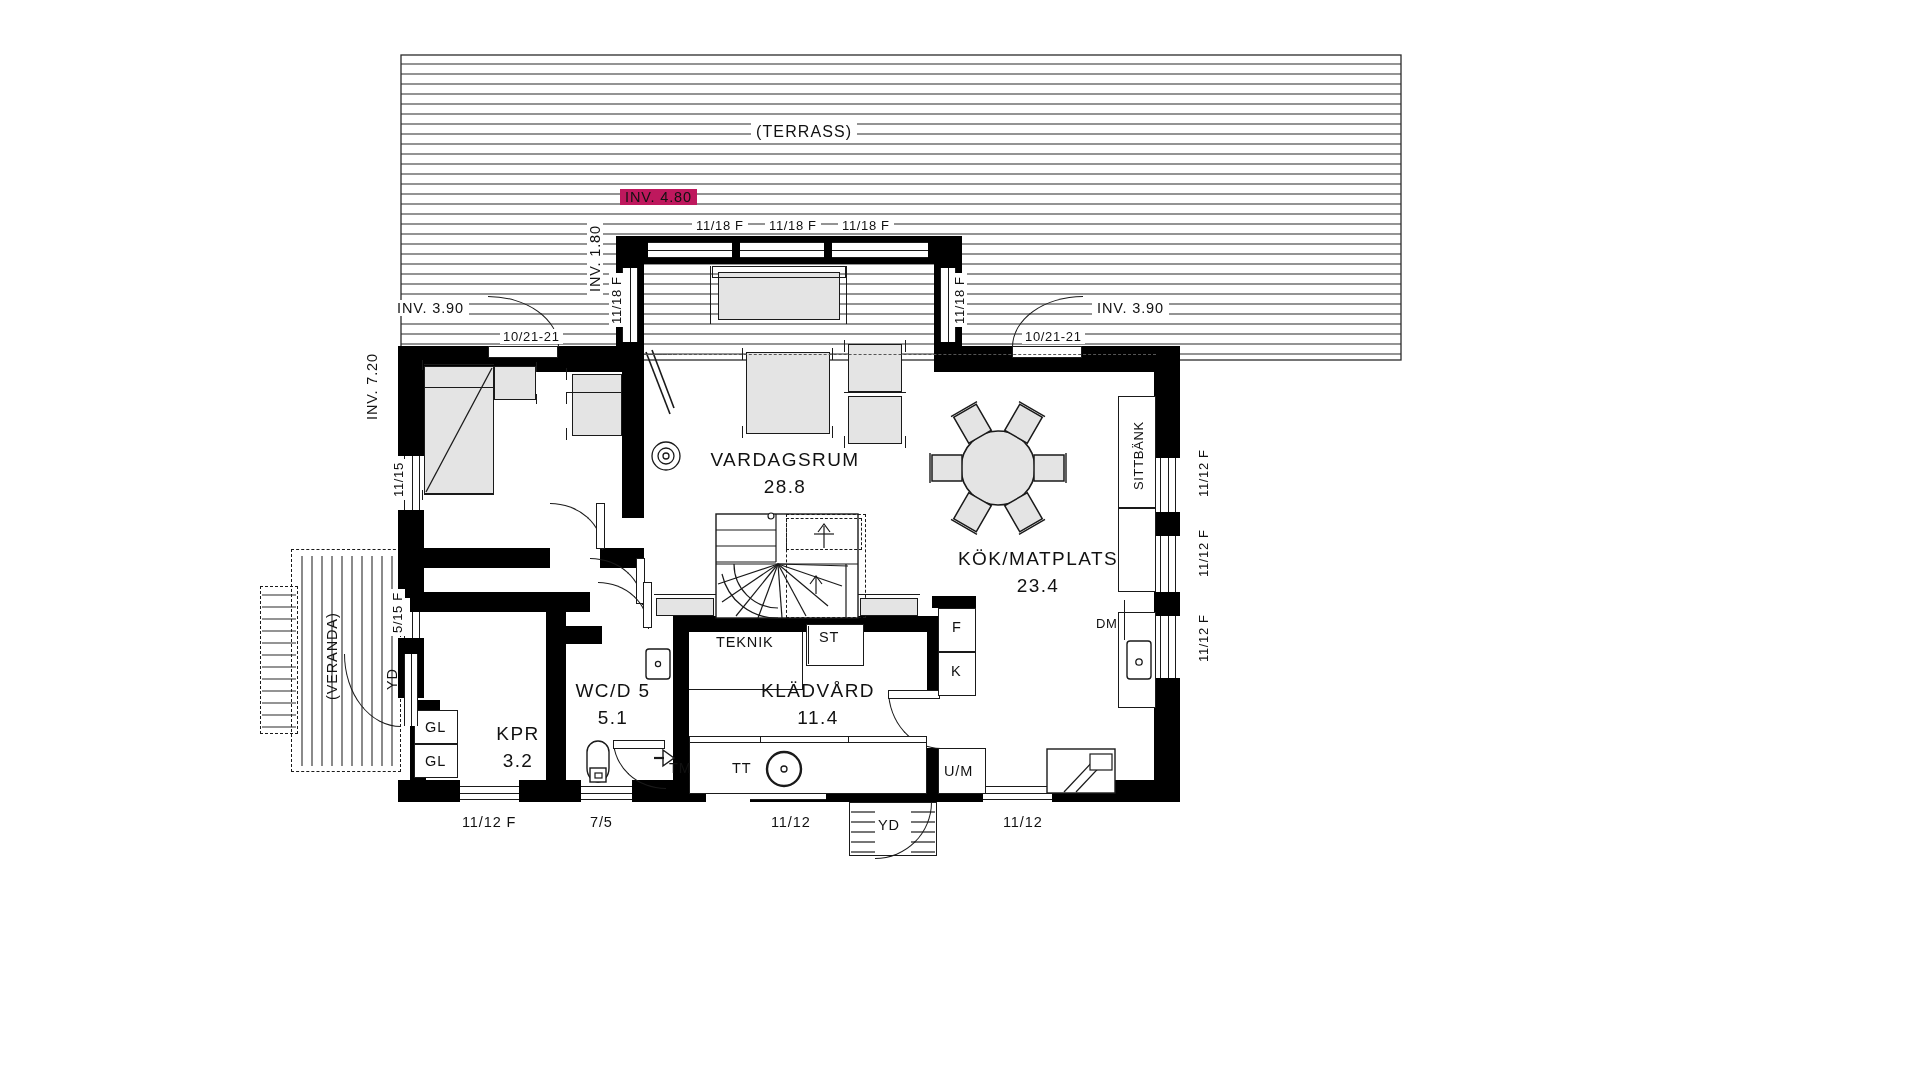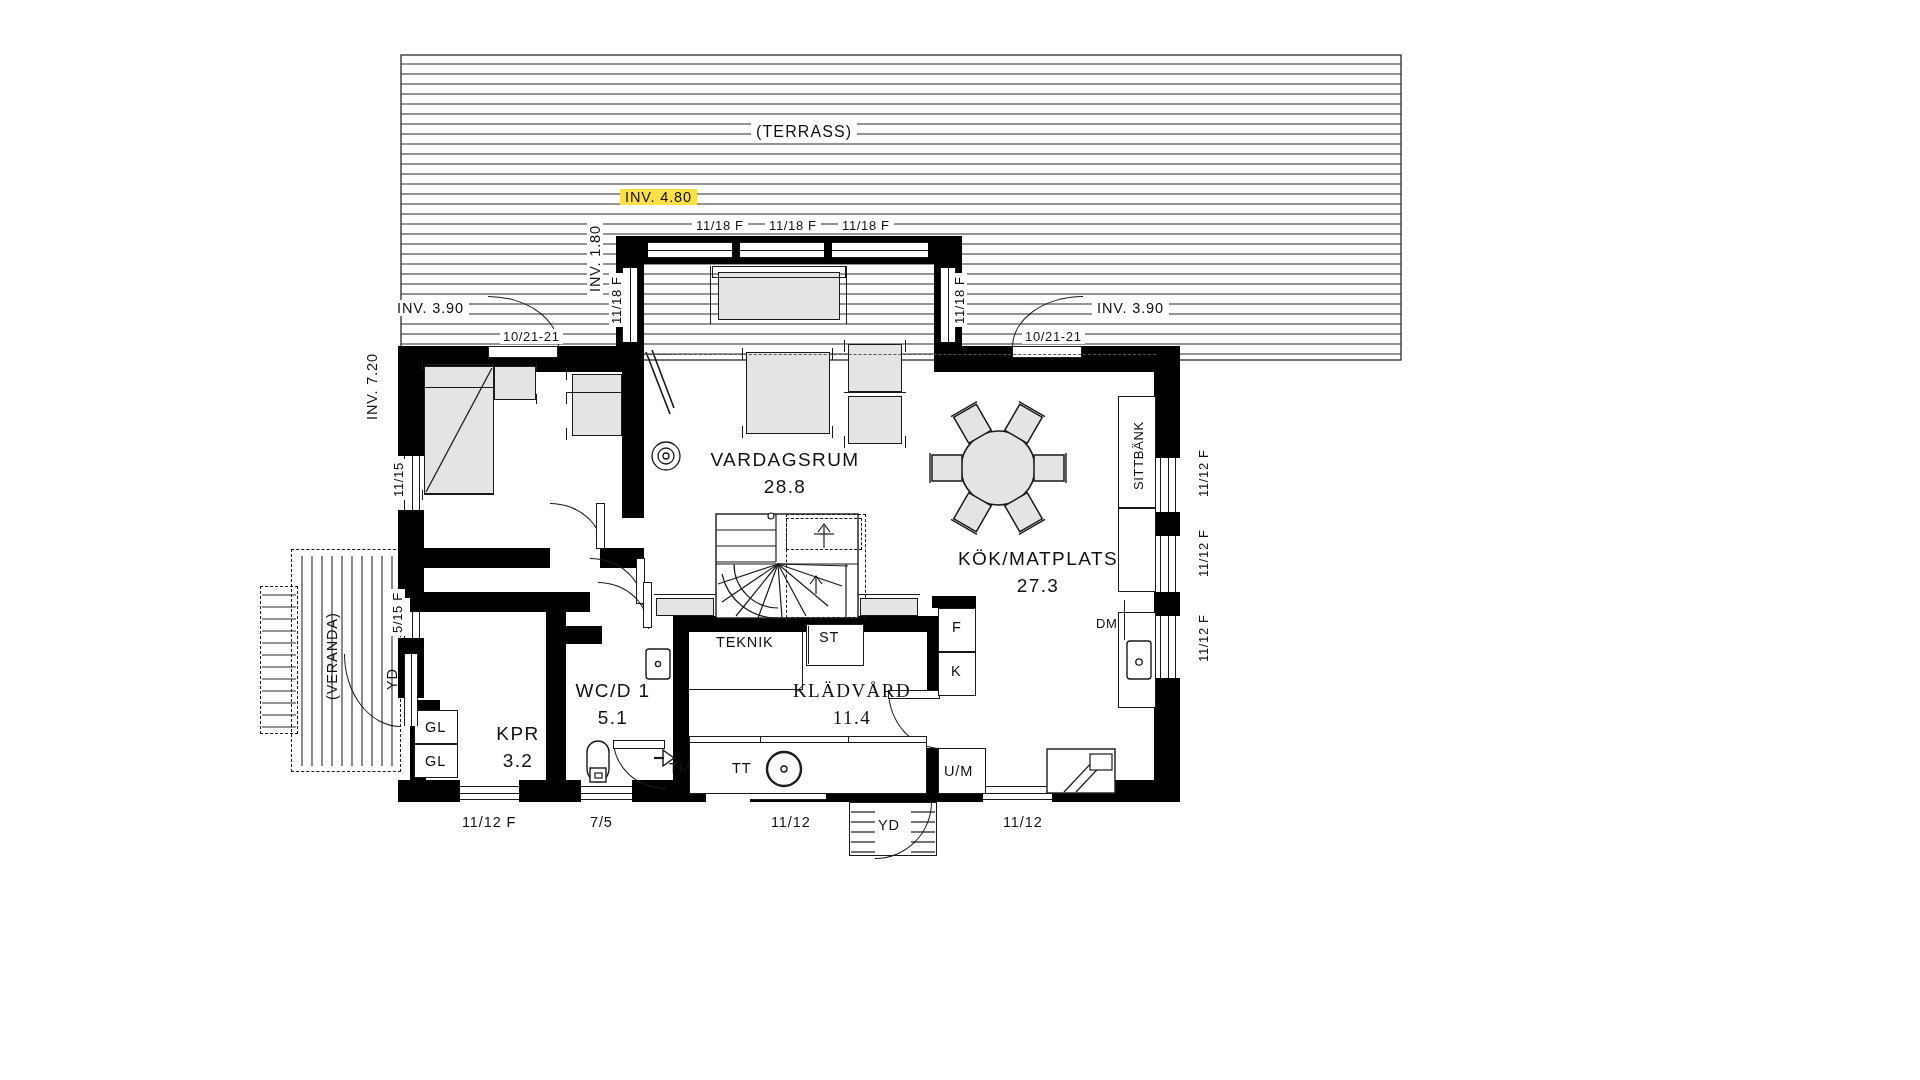--- a/index.html
+++ b/index.html
@@ -79,21 +79,21 @@
       <line x1="0" y1="249" x2="1000" y2="249"></line>
         <line x1="0" y1="259" x2="1000" y2="259"></line>
       <line x1="0" y1="269" x2="1000" y2="269"></line>
         <line x1="0" y1="279" x2="1000" y2="279"></line>
       <line x1="0" y1="289" x2="1000" y2="289"></line>
         <line x1="0" y1="299" x2="1000" y2="299"></line>
     </g>
   </svg>
   <div class="lbl med" style="left:751px;top:123px;background:#fff;padding:0 5px;">(TERRASS)</div>
 
-  <div class="lbl small" style="left:620px;top:189px;background:#fde047;padding:0 5px;">INV. 4.80</div>
+  <div class="lbl small" style="left:620px;top:189px;background:#be185d;padding:0 5px;">INV. 4.80</div>
 
   <div class="lbl small" style="left:392px;top:300px;background:#fff;padding:0 5px;">INV. 3.90</div>
 
   <div class="lbl small" style="left:1092px;top:300px;background:#fff;padding:0 5px;">INV. 3.90</div>
 
   <div class="lbl small rot90" style="left:587px;top:296px;background:#fff;padding:0 4px;">INV. 1.80</div>
 
   <div class="lbl small rot90" style="left:364px;top:424px;background:#fff;padding:0 4px;">INV. 7.20</div>
 
   <div class="dashbox" style="left:291px;top:549px;width:110px;height:223px;"></div>
@@ -458,32 +458,32 @@
   <div class="lbl small" style="left:875px;top:817px;background:#fff;padding:0 3px;">YD</div>
 
 
   <div class="room" style="left:685px;top:447px;width:200px;">
     <div class="nm">VARDAGSRUM</div>
     <div class="ar">28.8</div>
   </div>
 
   <div class="room" style="left:928px;top:546px;width:220px;">
     <div class="nm">KÖK/MATPLATS</div>
-    <div class="ar">27.3</div>
+    <div class="ar">23.4</div>
   </div>
 
 
   <div class="room" style="left:468px;top:721px;width:100px;">
     <div class="nm">KPR</div>
     <div class="ar">3.2</div>
   </div>
 
   <div class="room" style="left:538px;top:678px;width:150px;">
-    <div class="nm">WC/D 1</div>
+    <div class="nm">WC/D 5</div>
     <div class="ar">5.1</div>
   </div>
 
-  <div class="room" style="left:762px;top:678px;width:180px;font-family:Liberation Serif, serif;">
+  <div class="room" style="left:728px;top:678px;width:180px;">
     <div class="nm">KLÄDVÅRD</div>
     <div class="ar">11.4</div>
   </div>
 
 </div>
 
 </body></html>

